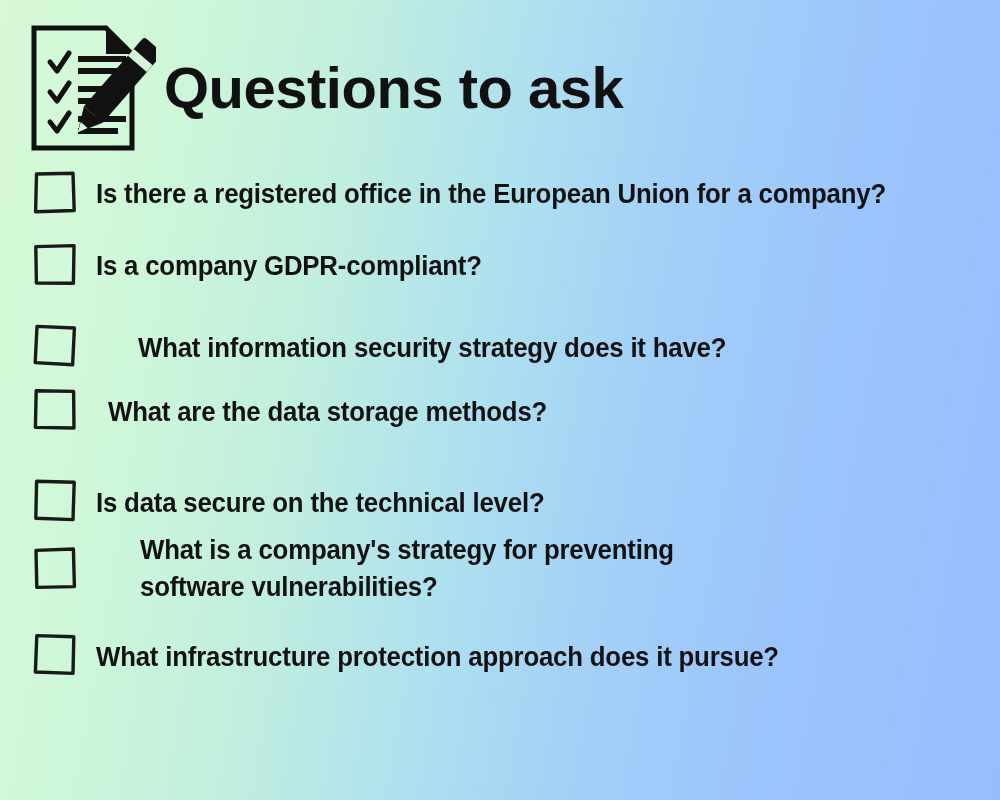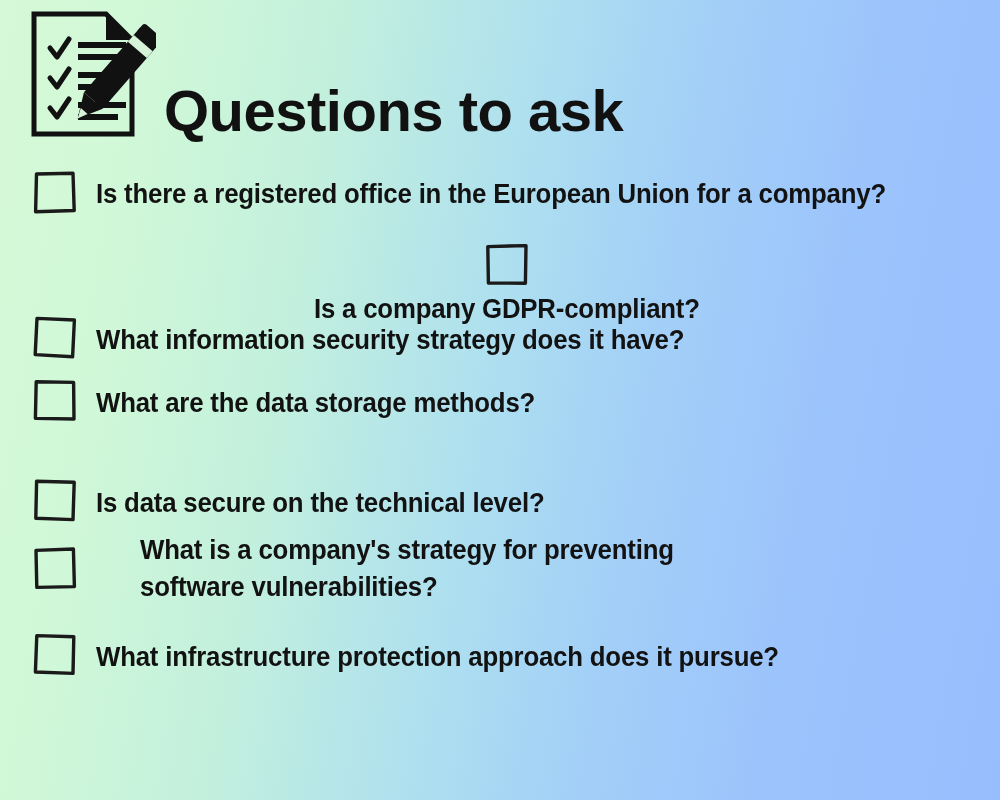--- a/index.html
+++ b/index.html
@@ -26,25 +26,25 @@
         #a3d0f7 62%,
         #9cc4fc 78%,
         #98bdfd 100%);
     overflow: hidden;
   }
 
   
   #header {
     position: absolute;
     left: 28px;
-    top: 0;
+    top: 18px;
     width: 940px;
     height: 140px;
     display: flex;
-    align-items: flex-end;
+    align-items: center;
   }
 
   #doc-icon {
     width: 128px;
     height: 132px;
     flex: 0 0 auto;
     display: block;
   }
 
   #page-title {
@@ -88,23 +88,23 @@
     color: #121212;
     line-height: 37px;
     letter-spacing: -0.2px;
     white-space: pre-line;
     font-family: "Liberation Sans", "DejaVu Sans", sans-serif;
     transform: scaleX(0.955);
     transform-origin: left center;
   }
 
   .check-row[data-row="0"] { top: 2px;   }
-  .check-row[data-row="1"] { top: 74px; flex-direction: column;  }
-  .check-row[data-row="2"] { top: 147px; }
-  .check-row[data-row="3"] { top: 210px; }
+  .check-row[data-row="1"] { top: 74px;  }
+  .check-row[data-row="2"] { top: 155px; gap: 42px; }
+  .check-row[data-row="3"] { top: 219px; gap: 12px; }
   .check-row[data-row="4"] { top: 310px; }
   .check-row[data-row="5"] { top: 363px; gap: 44px; }
   .check-row[data-row="6"] { top: 464px; }
 
   .check-row[data-row="0"] .check-label,
   .check-row[data-row="1"] .check-label { padding-top: 3px; }
   .check-row[data-row="2"] .check-label,
   .check-row[data-row="3"] .check-label,
   .check-row[data-row="4"] .check-label,
   .check-row[data-row="6"] .check-label { padding-top: 4px; }

